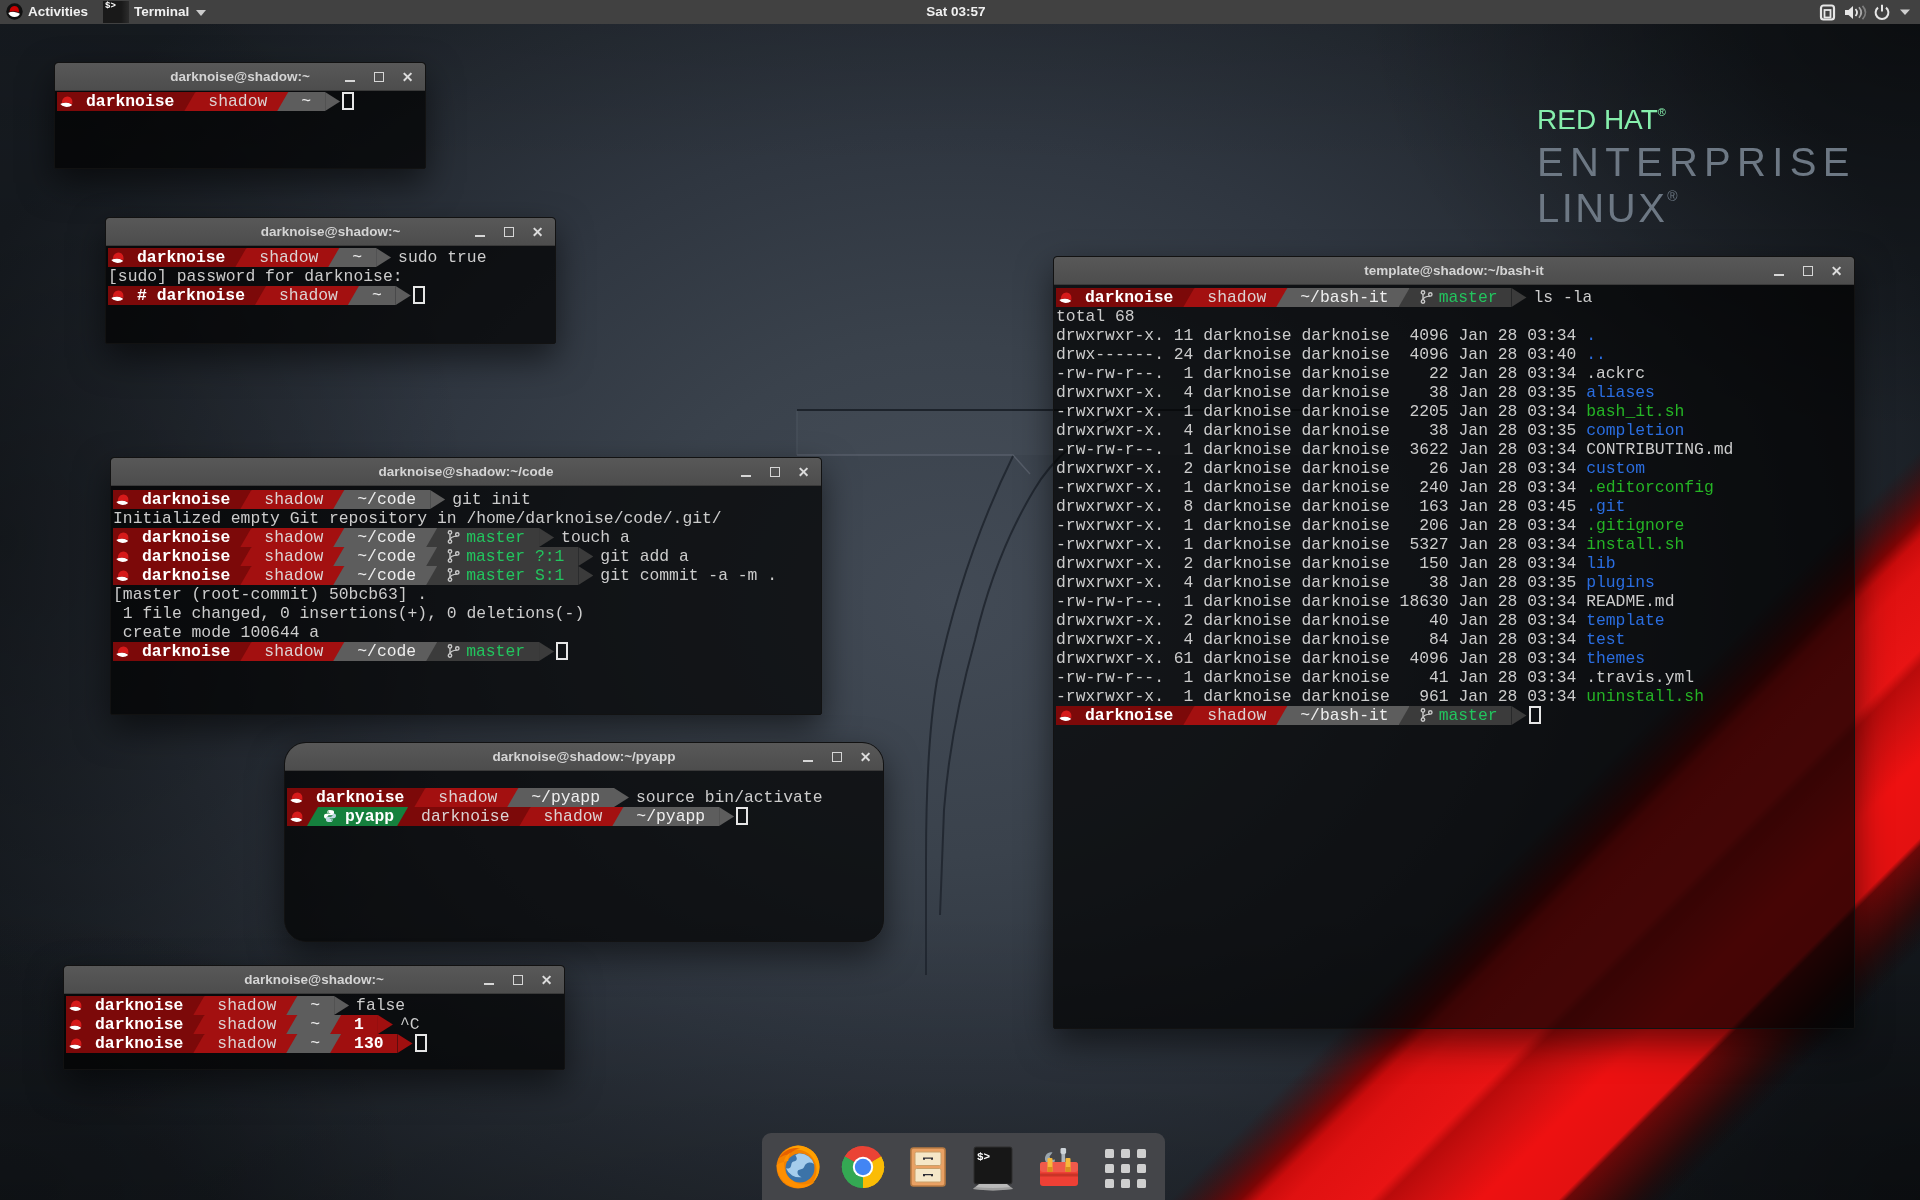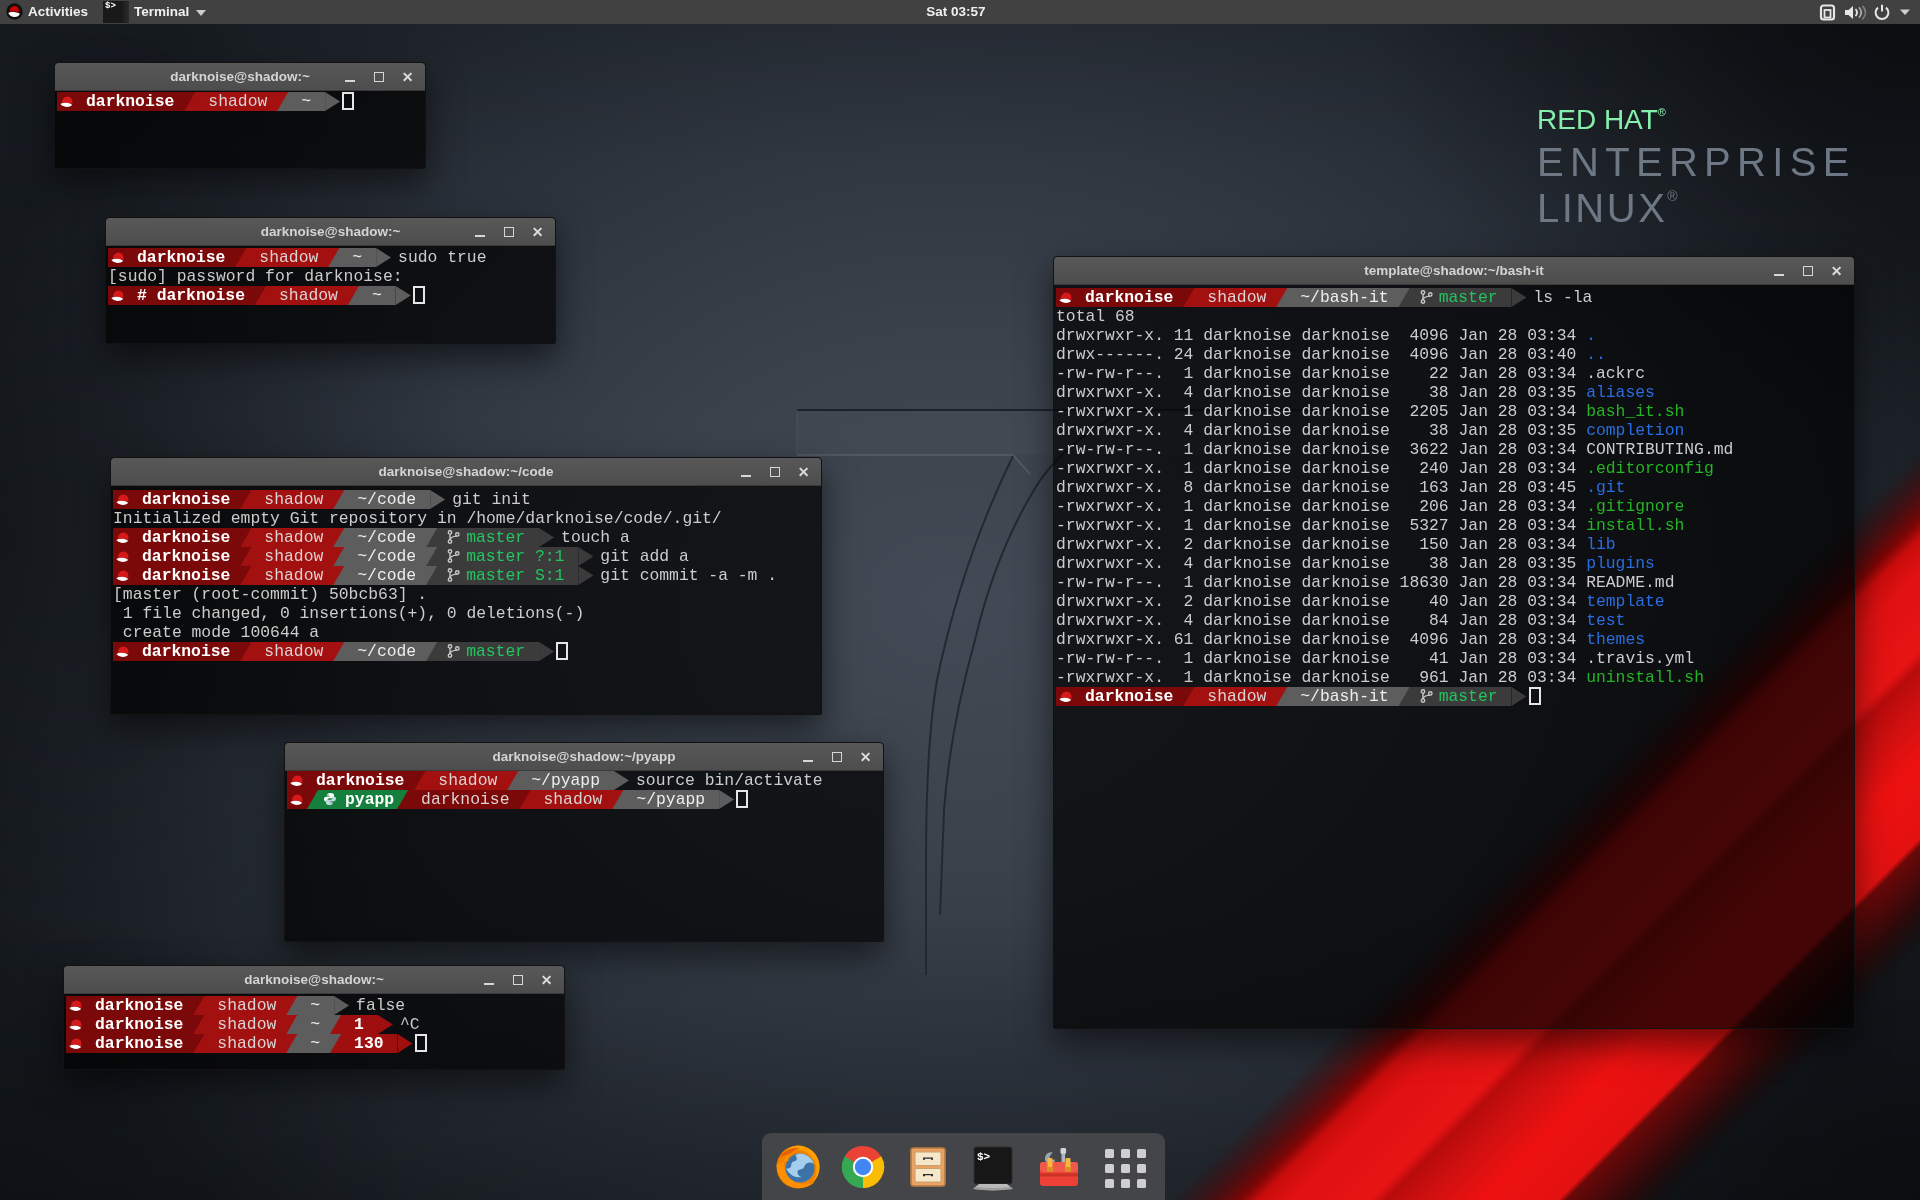--- a/index.html
+++ b/index.html
@@ -204,30 +204,30 @@
             <g stroke="#c8c8c8" stroke-width="1.4" fill="none">
               <circle cx="3" cy="3.4" r="1.7"></circle>
               <circle cx="3" cy="12.6" r="1.7"></circle>
               <circle cx="10.3" cy="5.4" r="1.7"></circle>
               <line x1="3" y1="5.1" x2="3" y2="10.9"></line>
               <path d="M3,10.9 Q3,7.6 10.3,7.1"></path>
             </g>
           </svg><span class="tx-b">master</span></span><span class="parrow" style="background:#3b3b3b;"></span><span class="cur"></span></div>
     </div>
   </div>
-<div class="win" style="left:284px;top:742px;width:600px;height:200px;">
+<div class="win" style="left:284px;top:742px;width:600px;height:200px;border-radius:22px;">
     <div class="tb">
       <div class="t">darknoise@shadow:~/pyapp</div>
       <div class="wb">
         <span class="b"><span class="mini"></span></span>
         <span class="b"><span class="maxi"></span></span>
         <span class="b clo">✕</span>
       </div>
     </div>
-    <div class="term" style="padding-top:0;">
+    <div class="term" style="padding-top:17px;">
       <div class="row"><span class="ps" style="background:#7c0909;padding-left:2px;"><svg class="hat" width="15" height="14" viewBox="0 0 15 14">
             <path d="M1.3,10.0 Q4.3,7.9 7.9,8.6 Q11.6,9.3 13.3,11.0 Q10.4,13.3 6.4,12.8 Q2.8,12.3 1.3,10.0Z" fill="#ffffff"></path>
             <path d="M2.9,9.2 Q2.8,3.8 7.1,2.7 Q11.3,1.8 12.9,5.2 Q13.8,7.3 13.4,10.0 Q9.6,8.2 6.5,8.4 Q4.3,8.6 2.9,9.2Z" fill="#d61a1a"></path>
           </svg><span class="tx-w">darknoise</span></span><span class="ps sl" style="background:#a31010;"><span class="tx-l">shadow</span></span><span class="ps sl" style="background:#5d5d5d;padding-right:14px;"><span class="tx-p">~/pyapp</span></span><span class="parrow" style="background:#5d5d5d;"></span><span class="cmd">source bin/activate</span></div>
       <div class="row"><span class="ps" style="background:#7c0909;padding-left:2px;padding-right:2px;"><svg class="hat" width="15" height="14" viewBox="0 0 15 14">
             <path d="M1.3,10.0 Q4.3,7.9 7.9,8.6 Q11.6,9.3 13.3,11.0 Q10.4,13.3 6.4,12.8 Q2.8,12.3 1.3,10.0Z" fill="#ffffff"></path>
             <path d="M2.9,9.2 Q2.8,3.8 7.1,2.7 Q11.3,1.8 12.9,5.2 Q13.8,7.3 13.4,10.0 Q9.6,8.2 6.5,8.4 Q4.3,8.6 2.9,9.2Z" fill="#d61a1a"></path>
           </svg></span><span class="ps sl" style="background:#15803d;padding-left:16px;padding-right:14px;"><svg class="pyi" width="14" height="14" viewBox="0 0 14 14">
             <path d="M7,1 C4.8,1 4.4,2 4.4,2.8 V4.3 H7.3 V4.8 H3.2 C2,4.8 1,5.6 1,7.2 C1,8.8 2,9.6 3.2,9.6 H4.4 V7.9 C4.4,6.7 5.4,6.2 6.4,6.2 H9.6 C10.4,6.2 11,5.6 11,4.8 V2.8 C11,2 10.2,1 7,1 Z M5.6,2.4 A0.55,0.55 0 1,1 5.6,3.5 A0.55,0.55 0 1,1 5.6,2.4Z" fill="#ffffff"></path>
             <path d="M7,13 C9.2,13 9.6,12 9.6,11.2 V9.7 H6.7 V9.2 H10.8 C12,9.2 13,8.4 13,6.8 C13,5.2 12,4.4 10.8,4.4 H9.6 V6.1 C9.6,7.3 8.6,7.8 7.6,7.8 H4.4 C3.6,7.8 3,8.4 3,9.2 V11.2 C3,12 3.8,13 7,13 Z M8.4,11.6 A0.55,0.55 0 1,1 8.4,10.5 A0.55,0.55 0 1,1 8.4,11.6Z" fill="#bfd8e2"></path>
@@ -281,20 +281,21 @@
             </g>
           </svg><span class="tx-b">master</span></span><span class="parrow" style="background:#3b3b3b;"></span><span class="cmd">ls -la</span></div>
       <div class="row">total 68</div>
       <div class="row">drwxrwxr-x. 11 darknoise darknoise  4096 Jan 28 03:34 <span class="c-blue">.</span></div>
       <div class="row">drwx------. 24 darknoise darknoise  4096 Jan 28 03:40 <span class="c-blue">..</span></div>
       <div class="row">-rw-rw-r--.  1 darknoise darknoise    22 Jan 28 03:34 .ackrc</div>
       <div class="row">drwxrwxr-x.  4 darknoise darknoise    38 Jan 28 03:35 <span class="c-blue">aliases</span></div>
       <div class="row">-rwxrwxr-x.  1 darknoise darknoise  2205 Jan 28 03:34 <span class="c-green">bash_it.sh</span></div>
       <div class="row">drwxrwxr-x.  4 darknoise darknoise    38 Jan 28 03:35 <span class="c-blue">completion</span></div>
       <div class="row">-rw-rw-r--.  1 darknoise darknoise  3622 Jan 28 03:34 CONTRIBUTING.md</div>
+      <div class="row">drwxrwxr-x.  2 darknoise darknoise    26 Jan 28 03:34 <span class="c-blue">custom</span></div>
       <div class="row">-rwxrwxr-x.  1 darknoise darknoise   240 Jan 28 03:34 <span class="c-green">.editorconfig</span></div>
       <div class="row">drwxrwxr-x.  8 darknoise darknoise   163 Jan 28 03:45 <span class="c-blue">.git</span></div>
       <div class="row">-rwxrwxr-x.  1 darknoise darknoise   206 Jan 28 03:34 <span class="c-green">.gitignore</span></div>
       <div class="row">-rwxrwxr-x.  1 darknoise darknoise  5327 Jan 28 03:34 <span class="c-green">install.sh</span></div>
       <div class="row">drwxrwxr-x.  2 darknoise darknoise   150 Jan 28 03:34 <span class="c-blue">lib</span></div>
       <div class="row">drwxrwxr-x.  4 darknoise darknoise    38 Jan 28 03:35 <span class="c-blue">plugins</span></div>
       <div class="row">-rw-rw-r--.  1 darknoise darknoise 18630 Jan 28 03:34 README.md</div>
       <div class="row">drwxrwxr-x.  2 darknoise darknoise    40 Jan 28 03:34 <span class="c-blue">template</span></div>
       <div class="row">drwxrwxr-x.  4 darknoise darknoise    84 Jan 28 03:34 <span class="c-blue">test</span></div>
       <div class="row">drwxrwxr-x. 61 darknoise darknoise  4096 Jan 28 03:34 <span class="c-blue">themes</span></div>

